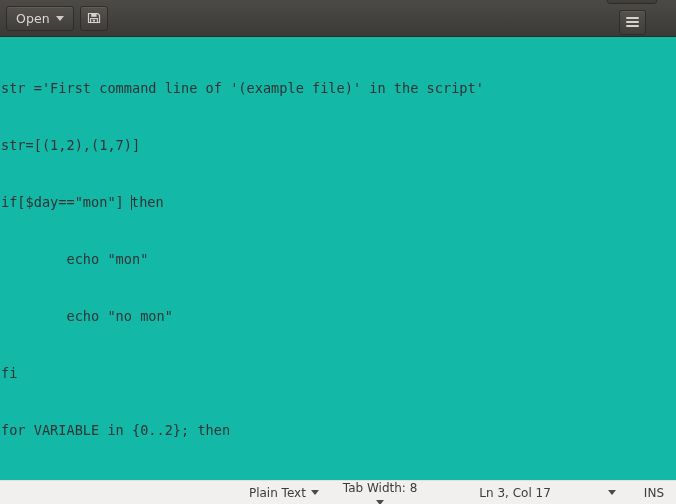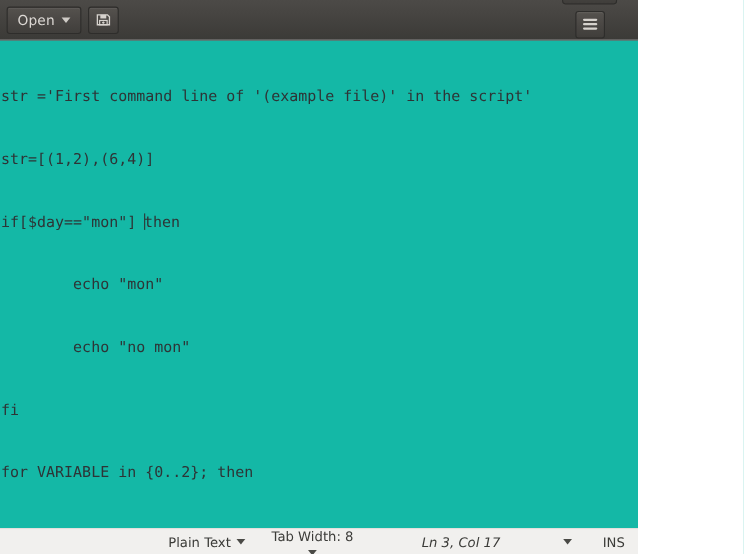--- a/index.html
+++ b/index.html
@@ -9,21 +9,21 @@
     background: #ffffff;
   }
   body {
     width: 676px;
     height: 504px;
     overflow: hidden;
     font-family: "DejaVu Sans", sans-serif;
     -webkit-font-smoothing: antialiased;
   }
   .window {
-    width: 580px;
+    width: 676px;
     height: 504px;
     position: relative;
     display: flex;
     flex-direction: column;
     background: #ffffff;
   }
 
   
   .titlebar {
     height: 37px;
@@ -242,21 +242,21 @@
           <span class="x">×</span>
         </div>
       </div>
 
     </div>
   </div>
 
   <div class="editor">
     <div class="code">
       <span class="ln">str ='First command line of '(example file)' in the script'</span>
-      <span class="ln">str=[(1,2),(6,4)]</span>
+      <span class="ln">str=[(1,2),(1,7)]</span>
       <span class="ln"><span>if[$day=="mon"] </span><span class="caret"></span><span>then</span></span>
       <span class="ln">        echo "mon"</span>
       <span class="ln">        echo "no mon"</span>
       <span class="ln">fi</span>
       <span class="ln">for VARIABLE in {0..2}; then</span>
       
       
       
     </div>
   </div>
@@ -267,21 +267,21 @@
     <div class="sb-item" style="margin-right:24px;">
       <span>Plain Text</span>
       <span class="sb-caret"></span>
     </div>
 
     <div class="sb-item" style="margin-right:62px;flex-direction:column;">
       <span>Tab Width: 8</span>
       <span class="sb-caret"></span>
     </div>
 
-    <div class="sb-item" style="margin-right:28px;font-style:italic;">
+    <div class="sb-item" style="margin-right:28px;">
       <span>Ln 3, Col 17</span>
       <span class="sb-caret" style="margin-left:52px;"></span>
     </div>
 
     <div class="sb-item" style="margin-right:12px;">
       <span>INS</span>
     </div>
   </div>
 
 </div>

